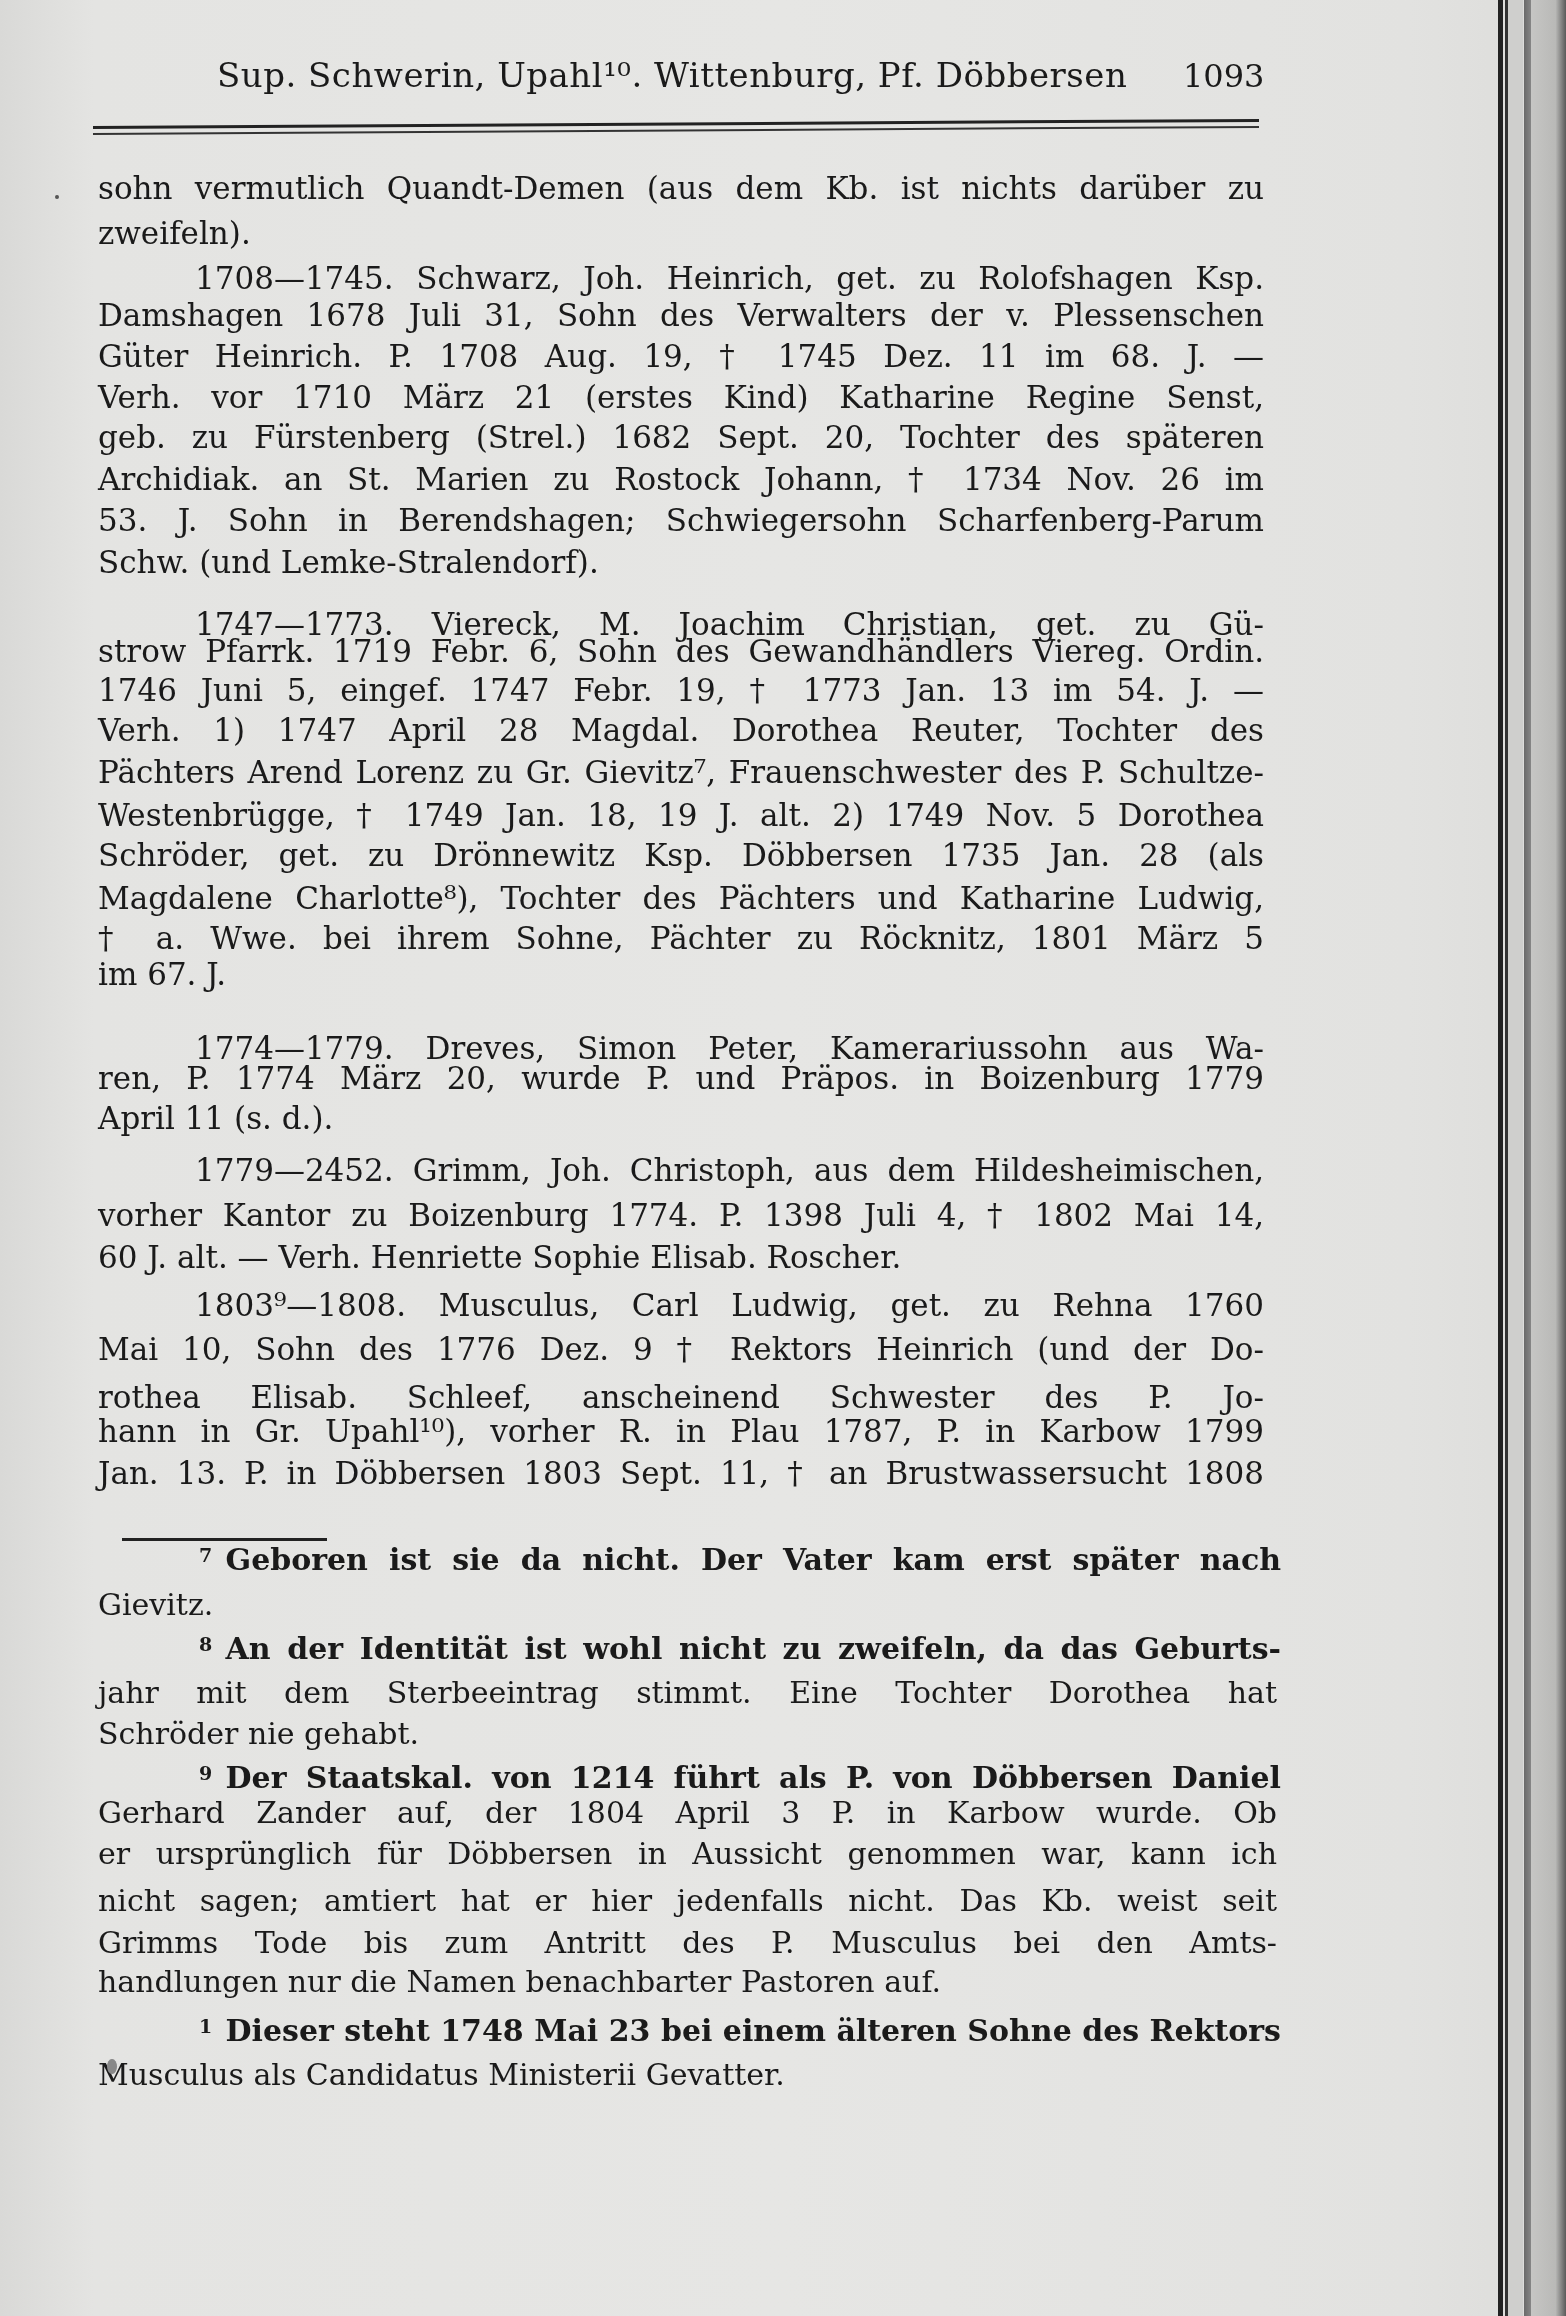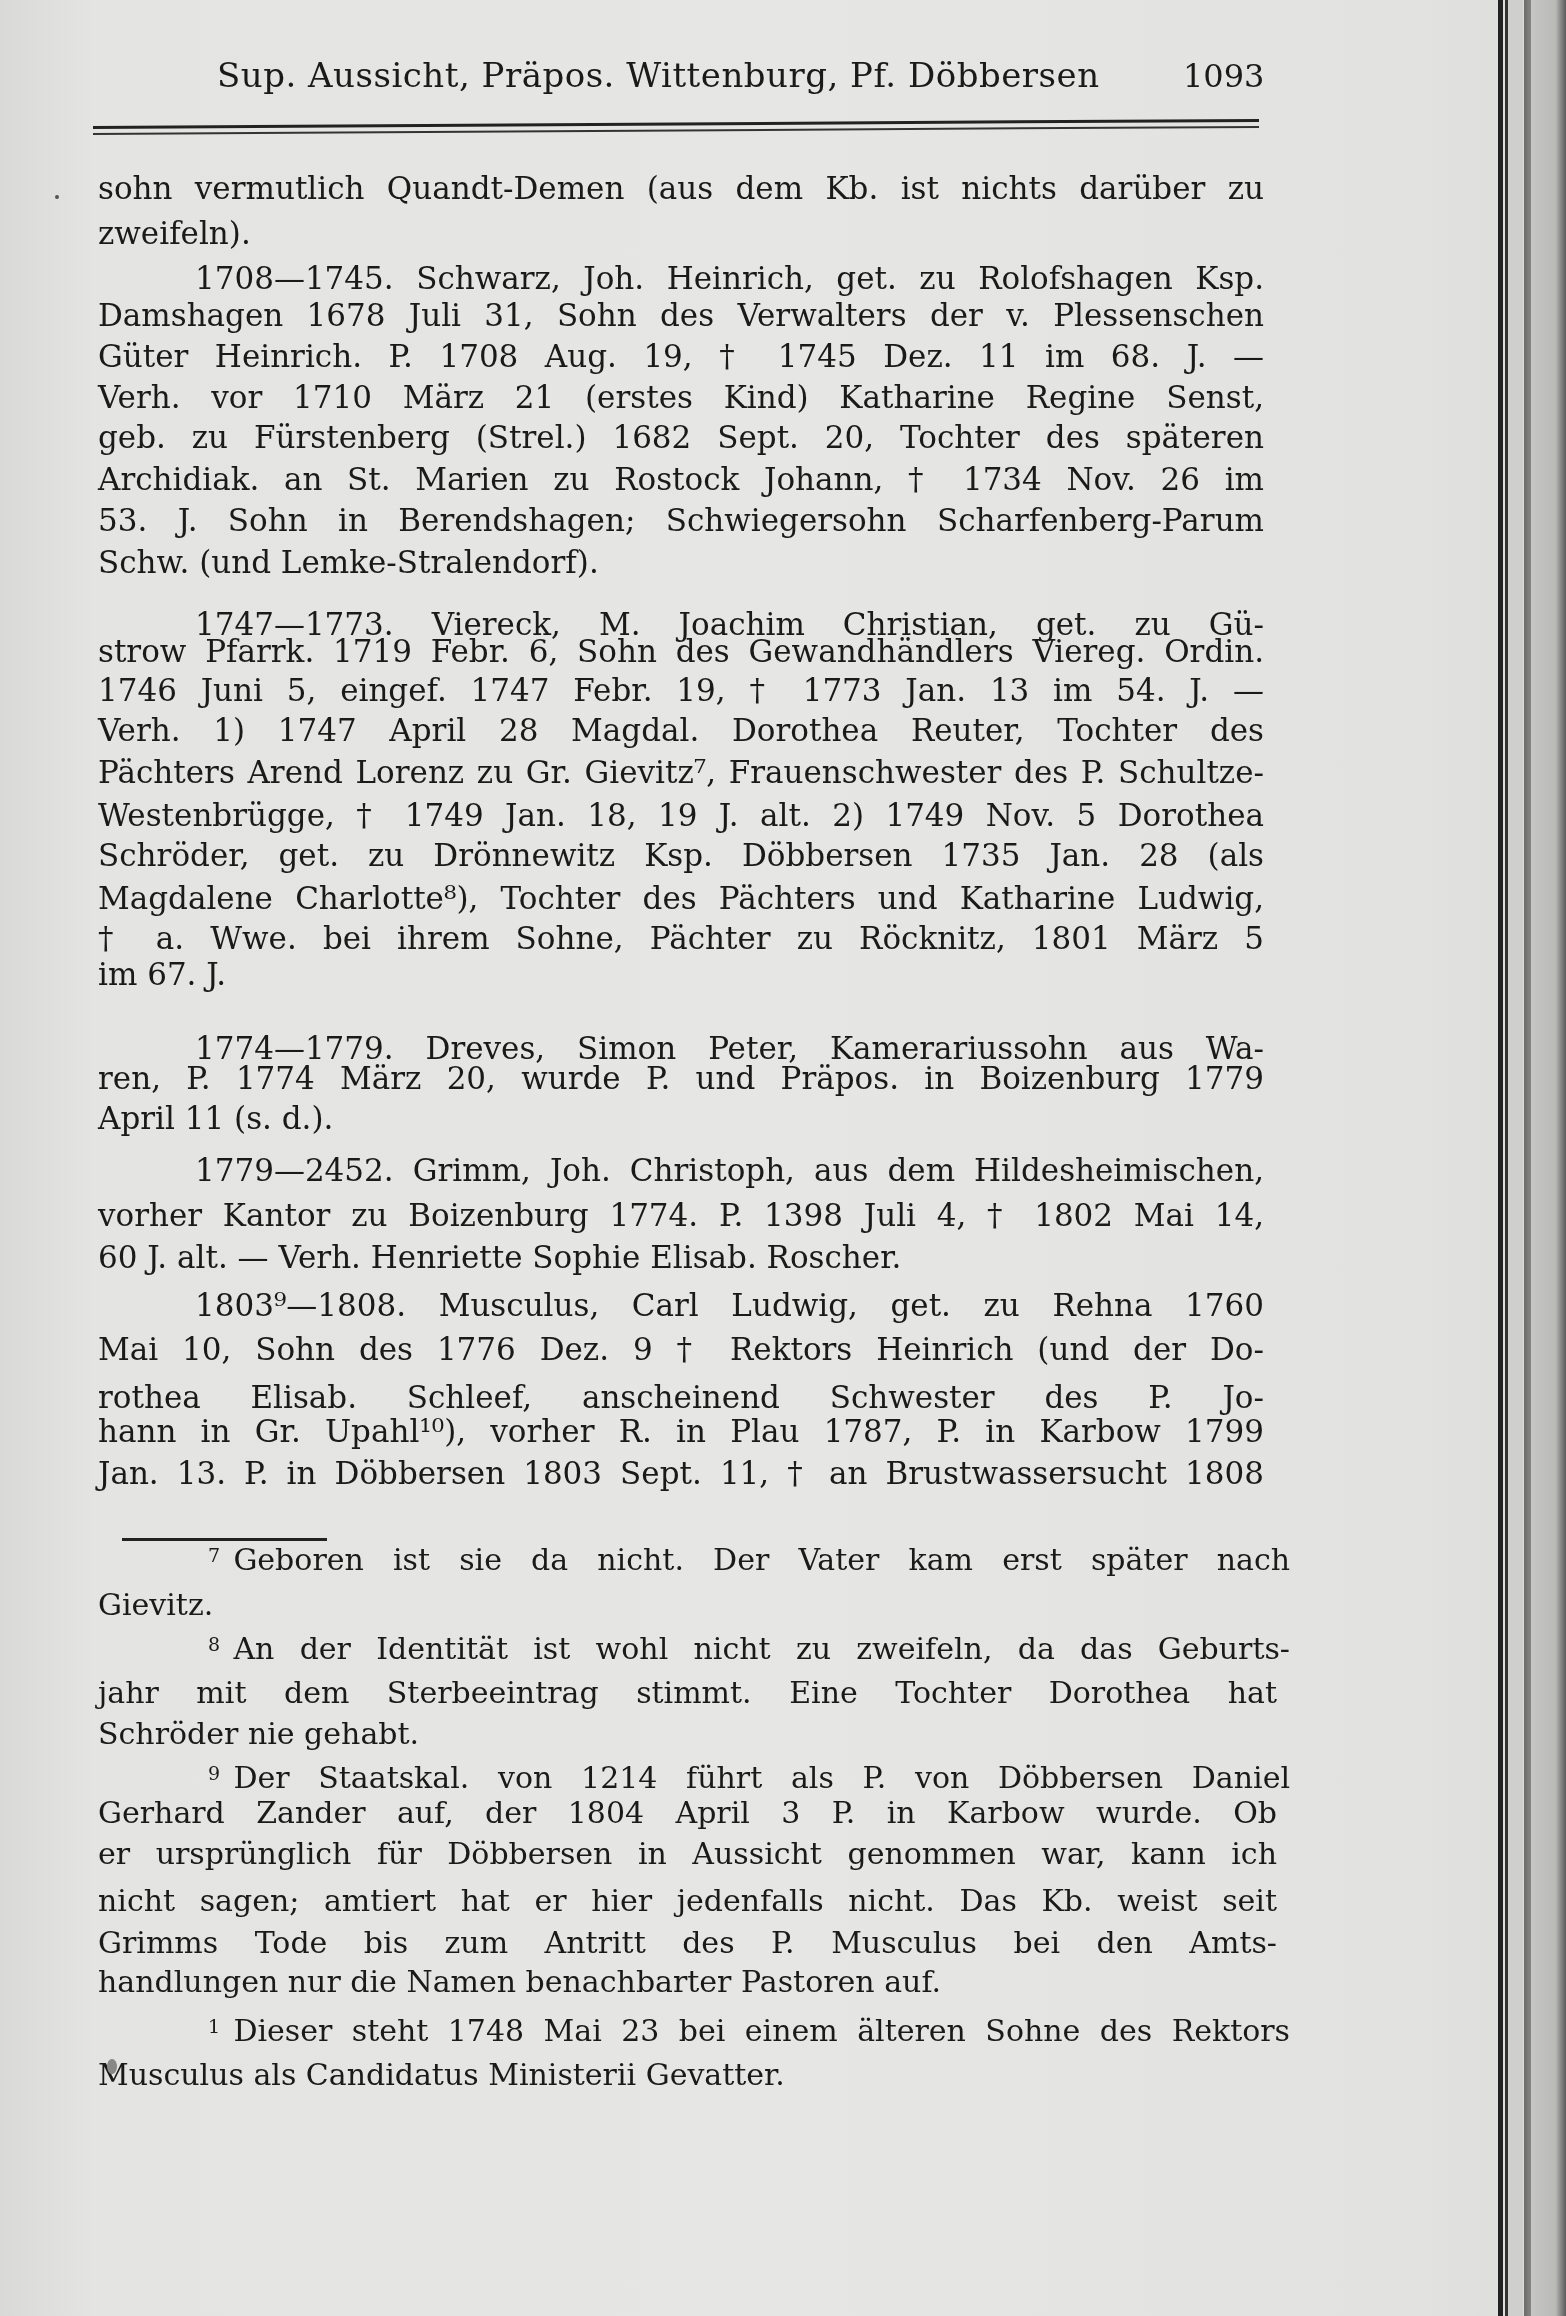--- a/index.html
+++ b/index.html
@@ -31,37 +31,37 @@
 
   .line {
     position:absolute; white-space:nowrap;
     font-size:31px; line-height:38px;
     text-align:justify; text-align-last:justify;
   }
   .line.last { text-align-last:left; }
   .body-line { left:98px; width:1166px; }
   .body-line.indent { left:195px; width:1069px; }
   .fn-line { left:98px; width:1179px; font-size:30px; }
-  .fn-line.indent { left:208px; width:1082px; }
+  .fn-line.indent { left:199px; width:1082px;font-weight:bold; }
 
   .fn-rule { position:absolute; left:122px; top:1538px; width:205px; height:2.9px; background:#222; }
   .fnnum { font-size:19px; position:relative; top:-7.6px; margin-right:13.3px; }
   .speck { position:absolute; border-radius:50%; background:#555; }
 </style>
 </head>
 <body>
 
 <div class="page"></div>
 <div class="edge-line1"></div>
 <div class="edge-line2"></div>
 <div class="edge-band"></div>
 <div class="edge-dark"></div>
 <div class="edge-outer"></div>
 
-<div class="header">Sup. Aussicht, Präpos. Wittenburg, Pf. Döbbersen</div>
+<div class="header">Sup. Schwerin, Upahl¹⁰. Wittenburg, Pf. Döbbersen</div>
 <div class="page-number">1093</div>
 <div class="rule1"></div>
 <div class="rule2"></div>
 
 <div class="line body-line" style="top:169px">sohn vermutlich Quandt-Demen (aus dem Kb. ist nichts darüber zu</div>
 <div class="line body-line last" style="top:214px">zweifeln).</div>
 <div class="line body-line indent" style="top:259px">1708—1745. Schwarz, Joh. Heinrich, get. zu Rolofshagen Ksp.</div>
 <div class="line body-line" style="top:296px">Damshagen 1678 Juli 31, Sohn des Verwalters der v. Plessenschen</div>
 <div class="line body-line" style="top:337px">Güter Heinrich. P. 1708 Aug. 19, † 1745 Dez. 11 im 68. J. —</div>
 <div class="line body-line" style="top:378px">Verh. vor 1710 März 21 (erstes Kind) Katharine Regine Senst,</div>

